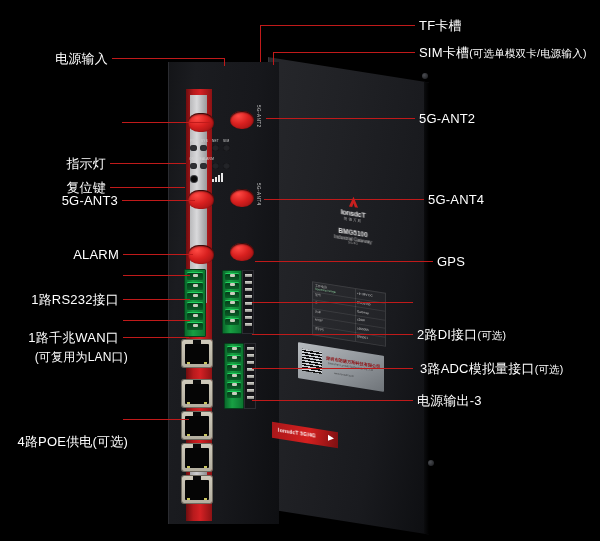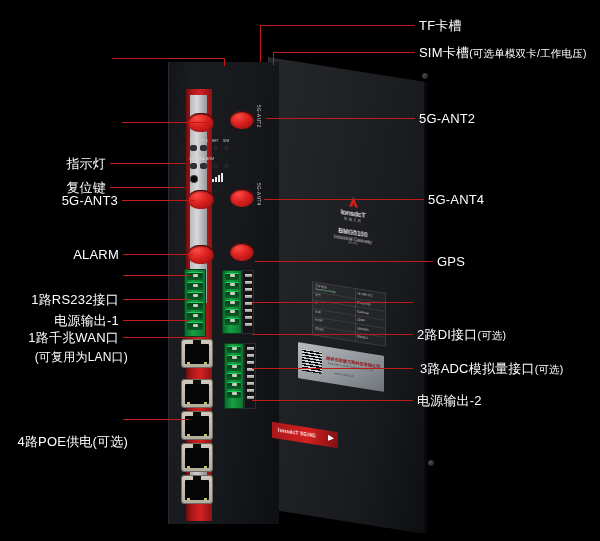--- a/index.html
+++ b/index.html
@@ -359,32 +359,32 @@
   <div class="ln lh" style="left:255px;top:261px;width:178px;"></div>
 
   <div class="ln lh" style="left:252px;top:302px;width:161px;"></div>
 
   <div class="ln lh" style="left:252px;top:334px;width:161px;"></div>
 
   <div class="ln lh" style="left:252px;top:368px;width:161px;"></div>
 
   <div class="ln lh" style="left:252px;top:400px;width:161px;"></div>
 
+  <div class="lbl r" style="left:0;top:51px;width:108px;">电源输入</div>
   <div class="lbl r" style="left:0;top:156px;width:106px;">指示灯</div>
   <div class="lbl r" style="left:0;top:180px;width:106px;">复位键</div>
   <div class="lbl r" style="left:0;top:193px;width:118px;">5G-ANT3</div>
   <div class="lbl r" style="left:0;top:247px;width:119px;">ALARM</div>
   <div class="lbl r" style="left:0;top:292px;width:119px;">1路RS232接口</div>
-  <div class="lbl r" style="left:0;top:313px;width:119px;">电源输出-1</div>
   <div class="lbl r" style="left:0;top:330px;width:119px;">1路千兆WAN口</div>
   <div class="lbl r" style="left:0;top:350px;width:128px;font-size:12px;">(可复用为LAN口)</div>
   <div class="lbl r" style="left:0;top:434px;width:128px;">4路POE供电(可选)</div>
 
   <div class="lbl l" style="left:419px;top:18px;">TF卡槽</div>
-  <div class="lbl l" style="left:419px;top:45px;"><span>SIM卡槽</span><span class="sm">(可选单模双卡/工作电压)</span></div>
+  <div class="lbl l" style="left:419px;top:45px;"><span>SIM卡槽</span><span class="sm">(可选单模双卡/电源输入)</span></div>
   <div class="lbl l" style="left:419px;top:111px;">5G-ANT2</div>
   <div class="lbl l" style="left:428px;top:192px;">5G-ANT4</div>
   <div class="lbl l" style="left:437px;top:254px;">GPS</div>
   <div class="lbl l" style="left:417px;top:327px;"><span>2路DI接口</span><span class="sm">(可选)</span></div>
   <div class="lbl l" style="left:420px;top:361px;"><span>3路ADC模拟量接口</span><span class="sm">(可选)</span></div>
-  <div class="lbl l" style="left:417px;top:393px;">电源输出-2</div>
+  <div class="lbl l" style="left:417px;top:393px;">电源输出-3</div>
 
 </div>
 
 </body></html>

